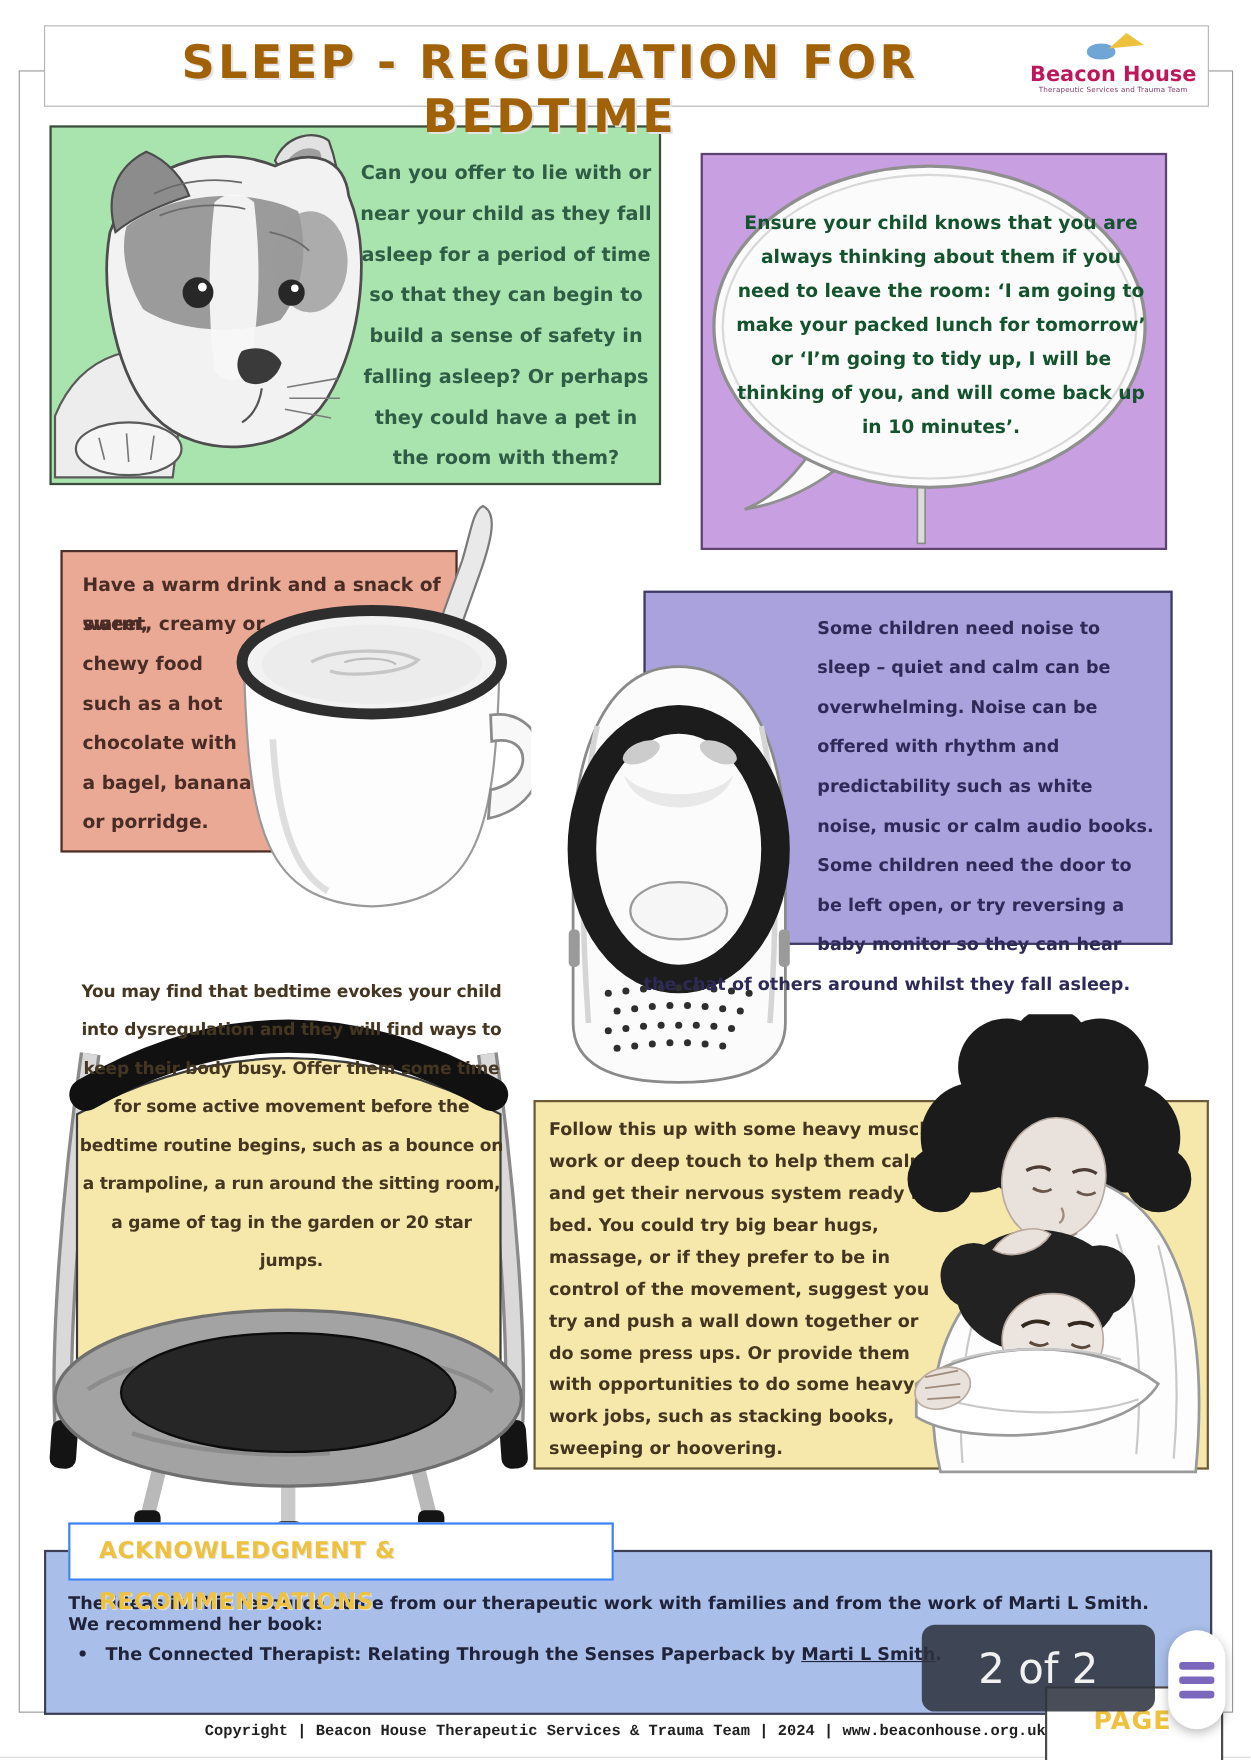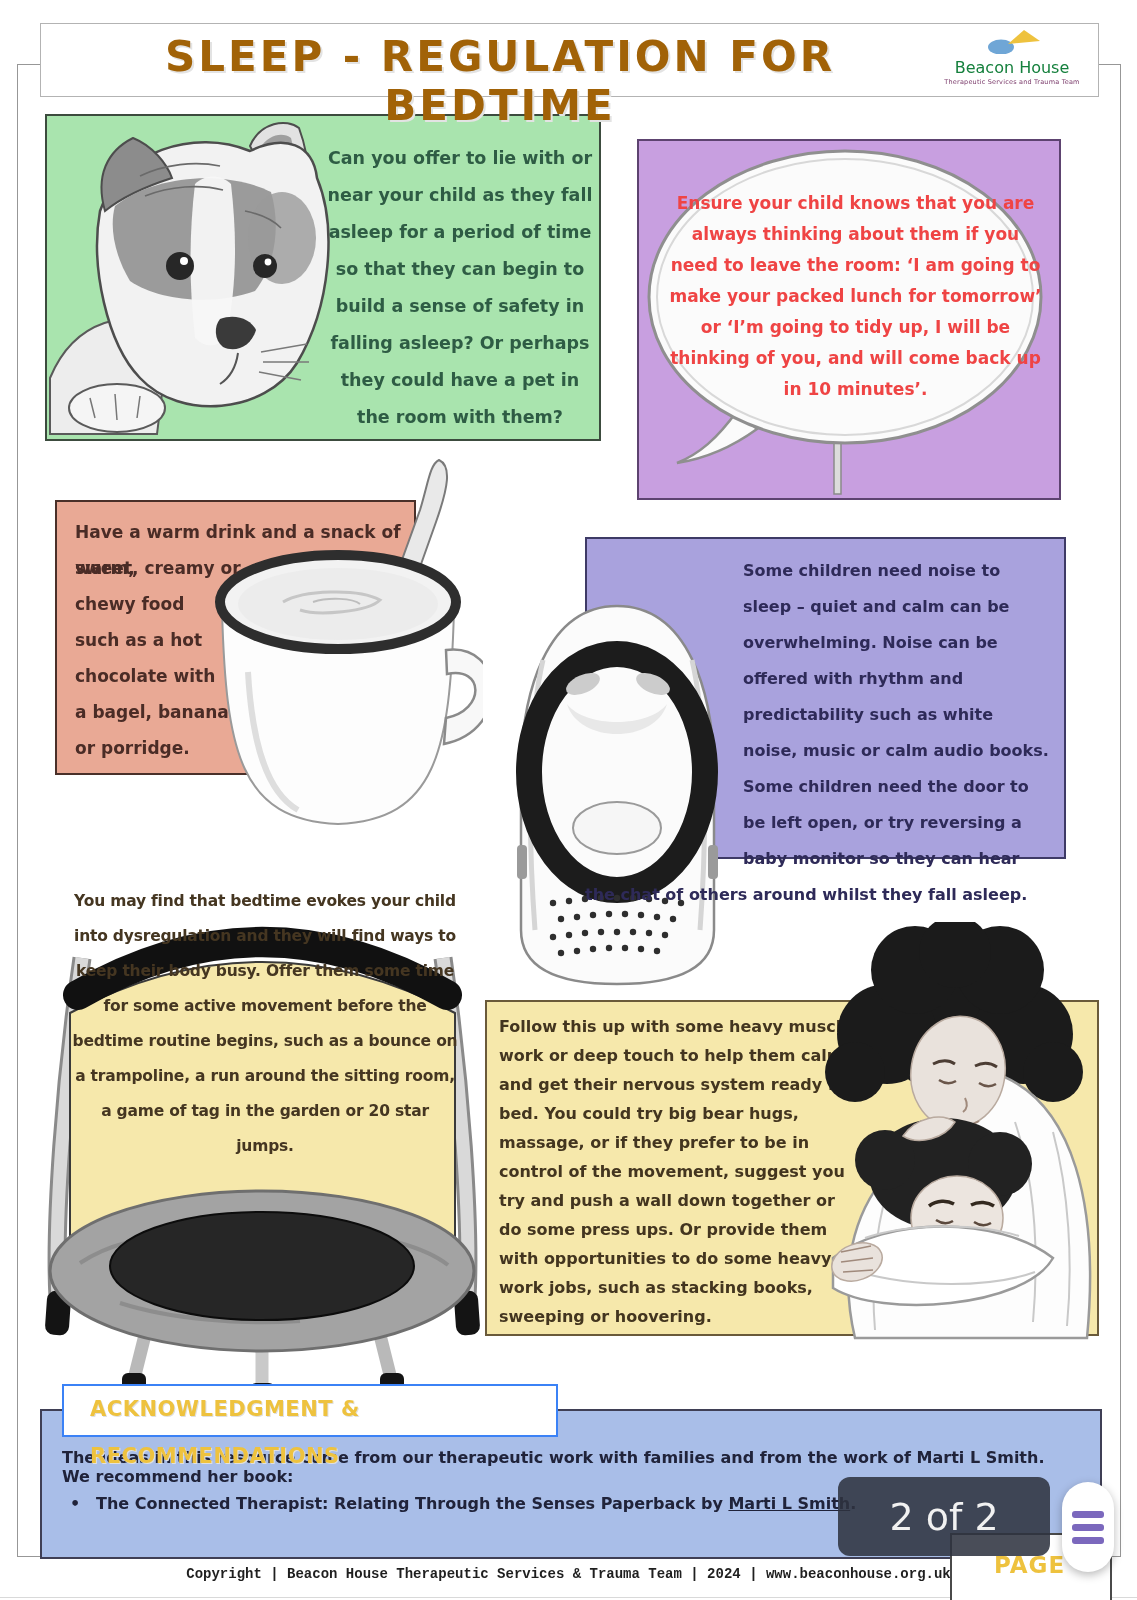--- a/index.html
+++ b/index.html
@@ -8,33 +8,33 @@
   .abs{position:absolute;}
 
   
   .page-frame{left:17px;top:64px;width:1102px;height:1491px;border:1px solid #979797;z-index:0;}
 
   
   .titlebar{left:40px;top:23px;width:1057px;height:72px;background:#ffffff;border:1px solid #b3b3b3;z-index:2;}
   .page-title{left:60px;top:32px;width:880px;text-align:center;font-size:42px;font-weight:800;
               letter-spacing:3px;color:#a16207;text-shadow:2px 2px 0 #e3e3e3;z-index:3;}
   .logo{right:40px;top:28px;width:170px;text-align:center;z-index:3;}
-  .logo-name{font-size:16px;font-weight:normal;color:#15803d;line-height:20px;}
+  .logo-name{font-size:19px;font-weight:bold;color:#be185d;line-height:20px;}
   .logo-tagline{font-size:6.5px;color:#7a3a6a;letter-spacing:.2px;}
 
   
   .card{border:2px solid #3f3f3f;z-index:1;}
   .card-green{left:45px;top:114px;width:552px;height:323px;background:#a9e4ae;border-color:#3c4b3e;}
   .green-text{left:322px;top:140px;width:276px;text-align:center;font-size:17.5px;line-height:37px;
               font-weight:600;color:#2e5c44;z-index:3;}
 
   .card-lilac{left:637px;top:139px;width:420px;height:357px;background:#c89fe0;border-color:#5d4370;}
   .bubble-svg{left:637px;top:139px;width:420px;height:357px;z-index:2;}
   .bubble-text{left:668px;top:188px;width:375px;text-align:center;font-size:17px;line-height:31px;
-               font-weight:600;color:#ef4444;z-index:3;}
+               font-weight:600;color:#14532d;z-index:3;}
 
   .card-salmon{left:55px;top:500px;width:357px;height:271px;background:#e9a995;border-color:#4a3029;}
   .salmon-text{left:75px;top:514px;width:330px;z-index:3;font-size:17px;line-height:36px;
                font-weight:600;color:#4a2c26;}
   .salmon-line{height:36px;}
   .mug-svg{left:208px;top:452px;width:275px;height:395px;z-index:2;}
 
   .card-periwinkle{left:585px;top:537px;width:477px;height:318px;background:#a9a2dd;border-color:#3e3a66;}
   .noise-wrap{left:585px;top:537px;width:477px;height:318px;z-index:3;padding:16px 12px 0 0;box-sizing:border-box;}
   .monitor-spacer{float:left;width:158px;height:230px;margin-top:74px;}

